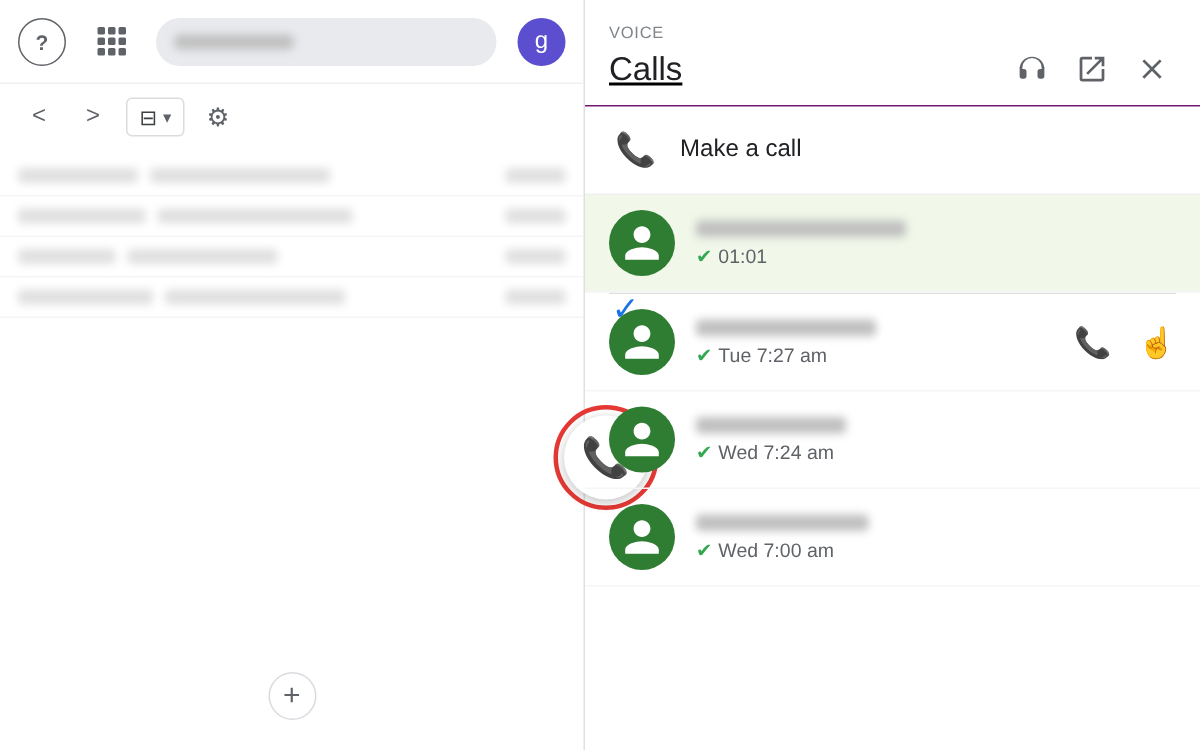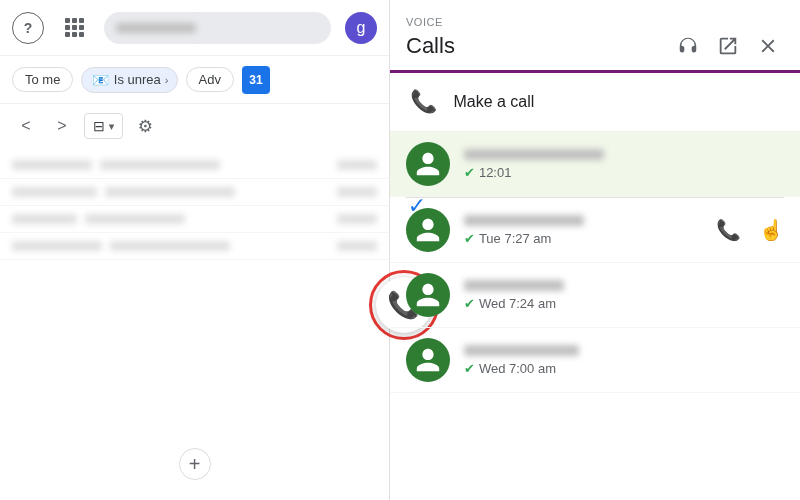--- a/index.html
+++ b/index.html
@@ -290,33 +290,34 @@
       width: 410px;
       height: 500px;
       background: #fff;
       display: flex;
       flex-direction: column;
     }
 
     
     .voice-header {
       padding: 16px 16px 8px 16px;
-      border-bottom: 3px solid #701a75;
+      border-bottom: 1px solid #701a75;
     }
     .voice-label {
       font-size: 11px;
       color: #80868b;
       letter-spacing: 0.5px;
       text-transform: uppercase;
       margin-bottom: 2px;
     }
     .voice-title-row {
       display: flex;
       align-items: center;
       justify-content: space-between;
+      text-decoration: underline;
     }
     .voice-title {
       font-size: 22px;
       color: #202124;
       font-weight: 400;
     }
     .voice-actions {
       display: flex;
       align-items: center;
       gap: 8px;
@@ -449,30 +450,20 @@
           <div class="grid-dot"></div>
           <div class="grid-dot"></div>
       </div>
     </div>
     <div class="search-bar">
       <div class="search-bar-blur"></div>
     </div>
     <div class="avatar-g">g</div>
   </div>
 
-  <div class="filter-bar">
-    <div class="filter-chip">To me</div>
-    <div class="filter-chip-with-icon">
-      <span style="font-size:14px;">📧</span>
-      <span>Is unrea</span>
-      <span class="chip-arrow">›</span>
-    </div>
-    <div class="filter-chip">Adv</div>
-    <div class="calendar-chip">31</div>
-  </div>
 
   <div class="toolbar">
     <button class="nav-btn">&lt;</button>
     <button class="nav-btn">&gt;</button>
     <div class="view-selector">
       <span style="font-size:14px;">⊟</span>
       <span style="font-size:11px;color:#5f6368;">▾</span>
     </div>
     <div class="gear-icon">
       <span>⚙</span>
@@ -556,21 +547,21 @@
     <div class="call-item highlighted">
       <div class="contact-avatar">
         <svg viewBox="0 0 24 24">
             <path d="M12 12c2.7 0 4.8-2.1 4.8-4.8S14.7 2.4 12 2.4 7.2 4.5 7.2 7.2 9.3 12 12 12zm0 2.4c-3.2 0-9.6 1.6-9.6 4.8v2.4h19.2v-2.4c0-3.2-6.4-4.8-9.6-4.8z"></path>
           </svg>
       </div>
       <div class="call-info">
         <div class="contact-name-blur" style="width:140px;"></div>
         <div class="call-time-row">
           <span class="call-check">✔</span>
-          <span>12:01</span>
+          <span>01:01</span>
         </div>
       </div>
     </div>
 
     <div class="divider-line"></div>
 
     <div class="call-item">
       <div class="contact-avatar">
         <svg viewBox="0 0 24 24">
             <path d="M12 12c2.7 0 4.8-2.1 4.8-4.8S14.7 2.4 12 2.4 7.2 4.5 7.2 7.2 9.3 12 12 12zm0 2.4c-3.2 0-9.6 1.6-9.6 4.8v2.4h19.2v-2.4c0-3.2-6.4-4.8-9.6-4.8z"></path>

